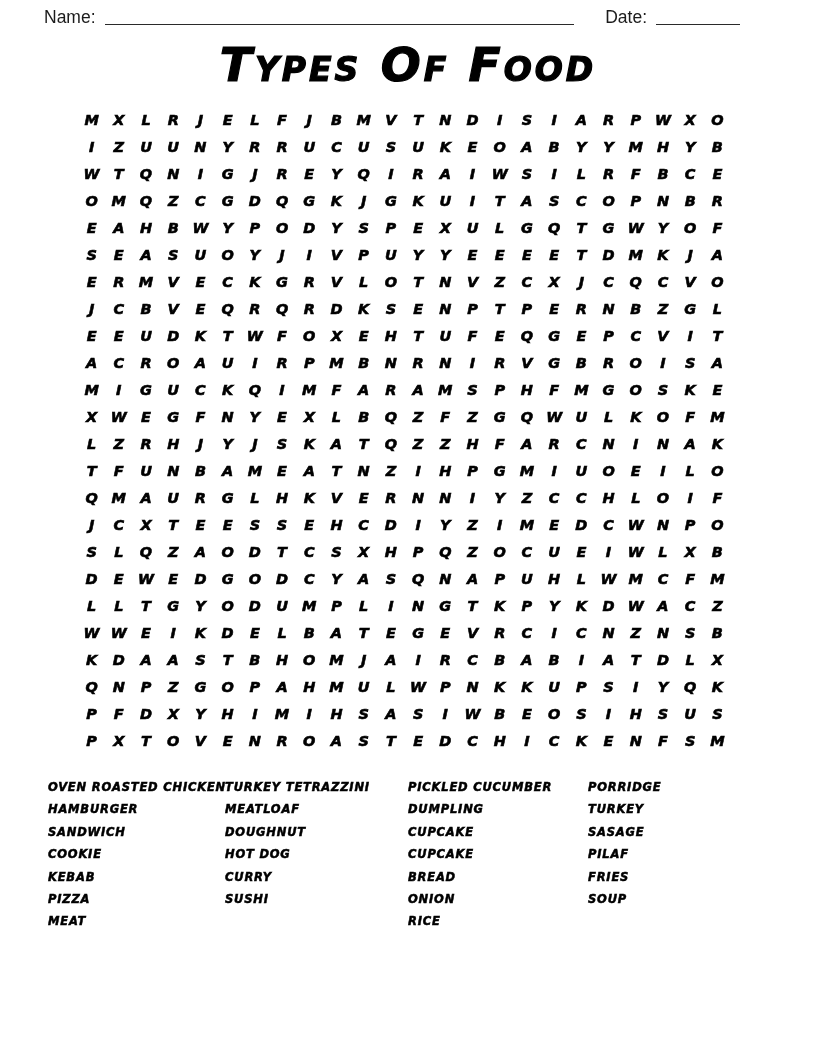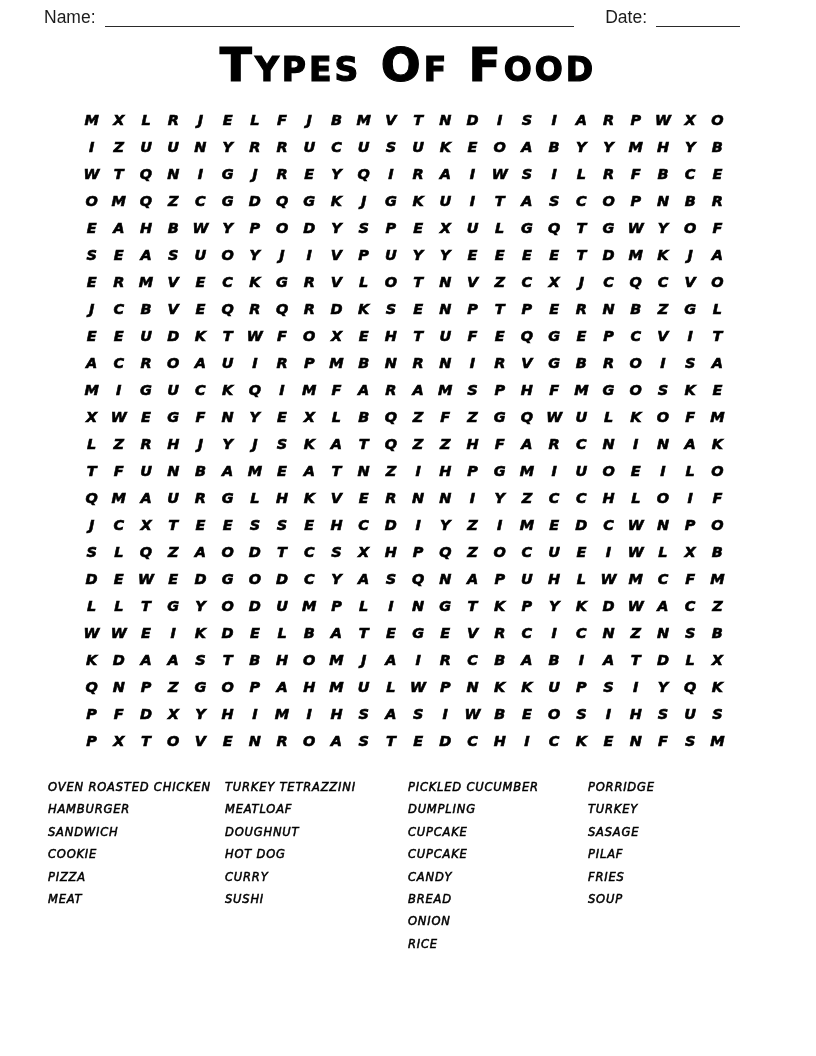--- a/index.html
+++ b/index.html
@@ -8,21 +8,21 @@
     width: 816px;
     height: 1056px;
     background: #ffffff;
     color: #000;
     font-family: "Liberation Sans", sans-serif;
     overflow: hidden;
   }
   
   .header {
     display: flex;
-    align-items: center;
+    align-items: flex-start;
     padding: 7px 76px 0 44px;
     gap: 9px;
     font-size: 17.5px;
     color: #1c1c1c;
   }
   .header .label { white-space: nowrap; line-height: 1.2; }
   .fill-line {
     flex: 1;
     border-bottom: 1.6px solid #2a2a2a;
     height: 17px;
@@ -31,20 +31,21 @@
   .date-line {
     width: 84px;
     border-bottom: 1.6px solid #2a2a2a;
     height: 17px;
   }
   
   .title {
     margin: 13px 0 0 0;
     text-align: center;
     font-family: "DejaVu Sans", sans-serif;
+    font-style: italic;
     font-weight: bold;
     font-variant: small-caps;
     font-size: 47px;
     line-height: 1.0;
     letter-spacing: 3px;
     color: #000;
     -webkit-text-stroke: 1.2px #000;
   }
   
   .grid {
@@ -69,21 +70,21 @@
   .words {
     margin-top: 22px;
     padding-left: 48px;
     display: grid;
     grid-template-columns: 177px 183px 180px auto;
   }
   .word-col { display: block; }
   .word {
     font-family: "DejaVu Sans", sans-serif;
     font-style: italic;
-    font-weight: normal;
+    font-weight: bold;
     font-size: 11.5px;
     letter-spacing: 0.8px;
     line-height: 22.4px;
     white-space: nowrap;
     color: #000;
     -webkit-text-stroke: 0.5px #000;
   }
 </style>
 </head>
 <body>
@@ -677,37 +678,37 @@
       <span class="cell">S</span>
       <span class="cell">M</span>
     </div>
 
   <div class="words" id="words">
       <div class="word-col">
         <div class="word">OVEN ROASTED CHICKEN</div>
         <div class="word">HAMBURGER</div>
         <div class="word">SANDWICH</div>
         <div class="word">COOKIE</div>
+        <div class="word">KEBAB</div>
         <div class="word">PIZZA</div>
         <div class="word">MEAT</div>
       </div>
       <div class="word-col">
         <div class="word">TURKEY TETRAZZINI</div>
         <div class="word">MEATLOAF</div>
         <div class="word">DOUGHNUT</div>
         <div class="word">HOT DOG</div>
         <div class="word">CURRY</div>
         <div class="word">SUSHI</div>
       </div>
       <div class="word-col">
         <div class="word">PICKLED CUCUMBER</div>
         <div class="word">DUMPLING</div>
         <div class="word">CUPCAKE</div>
         <div class="word">CUPCAKE</div>
-        <div class="word">CANDY</div>
         <div class="word">BREAD</div>
         <div class="word">ONION</div>
         <div class="word">RICE</div>
       </div>
       <div class="word-col">
         <div class="word">PORRIDGE</div>
         <div class="word">TURKEY</div>
         <div class="word">SASAGE</div>
         <div class="word">PILAF</div>
         <div class="word">FRIES</div>

